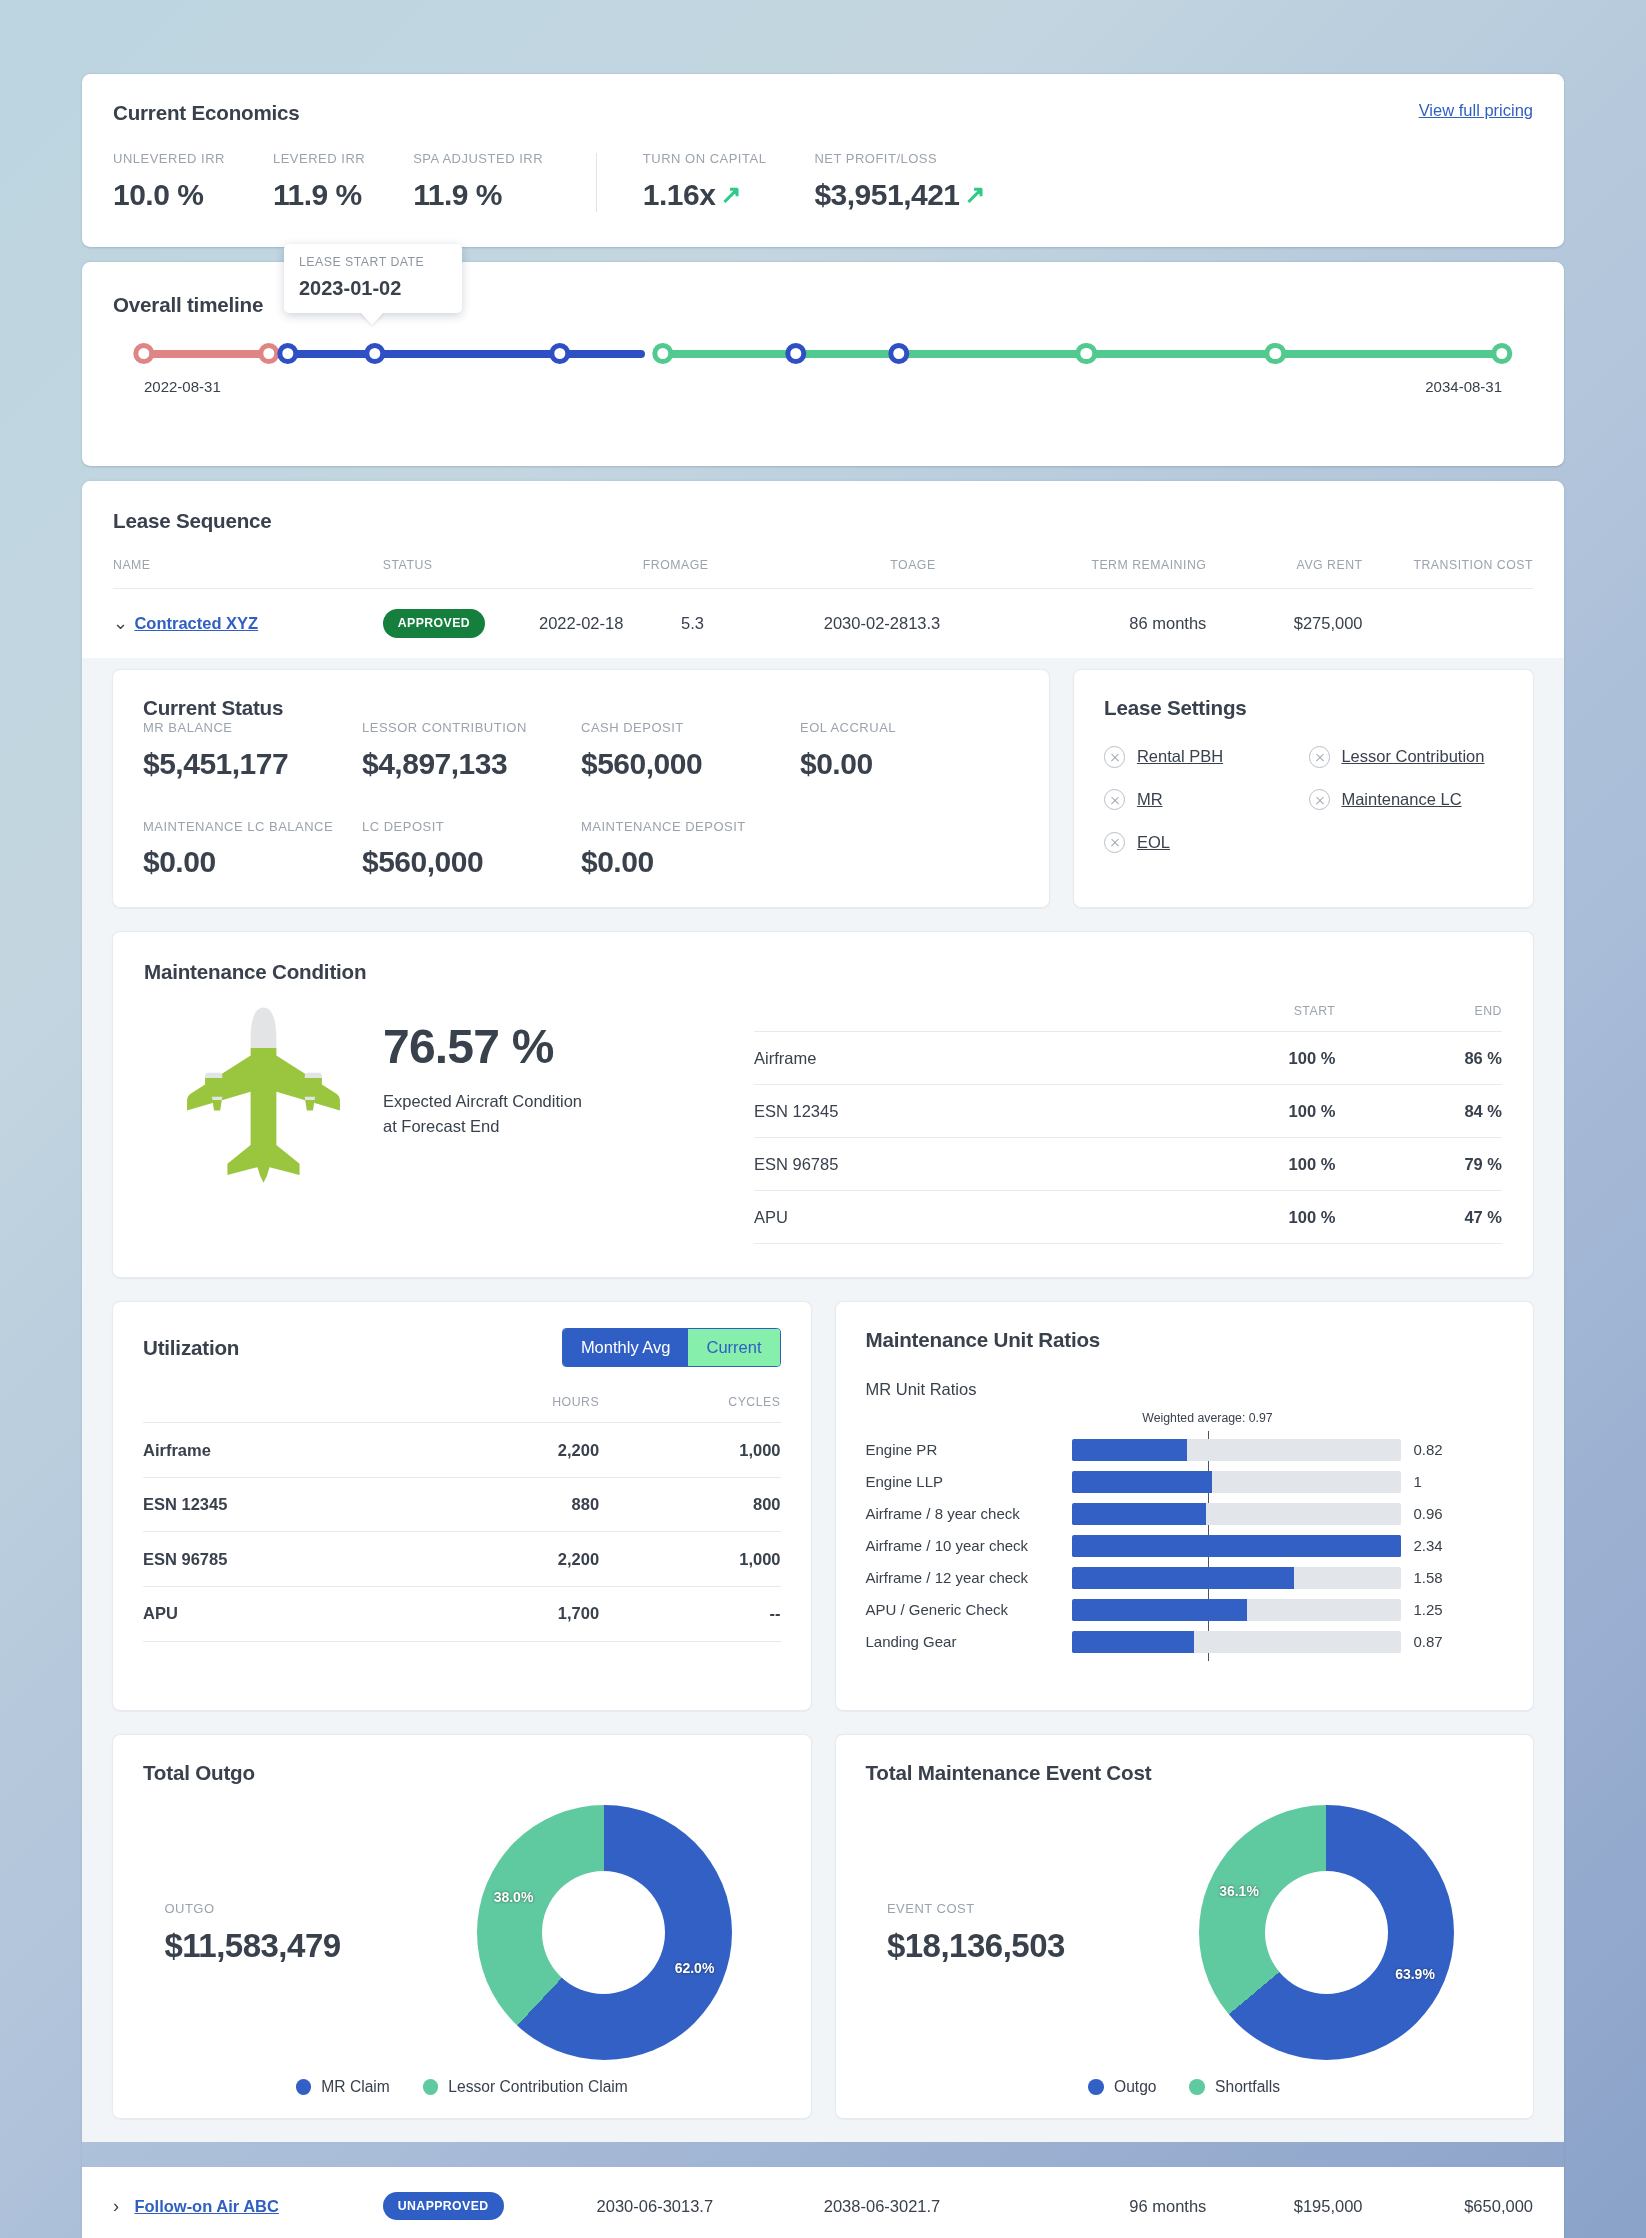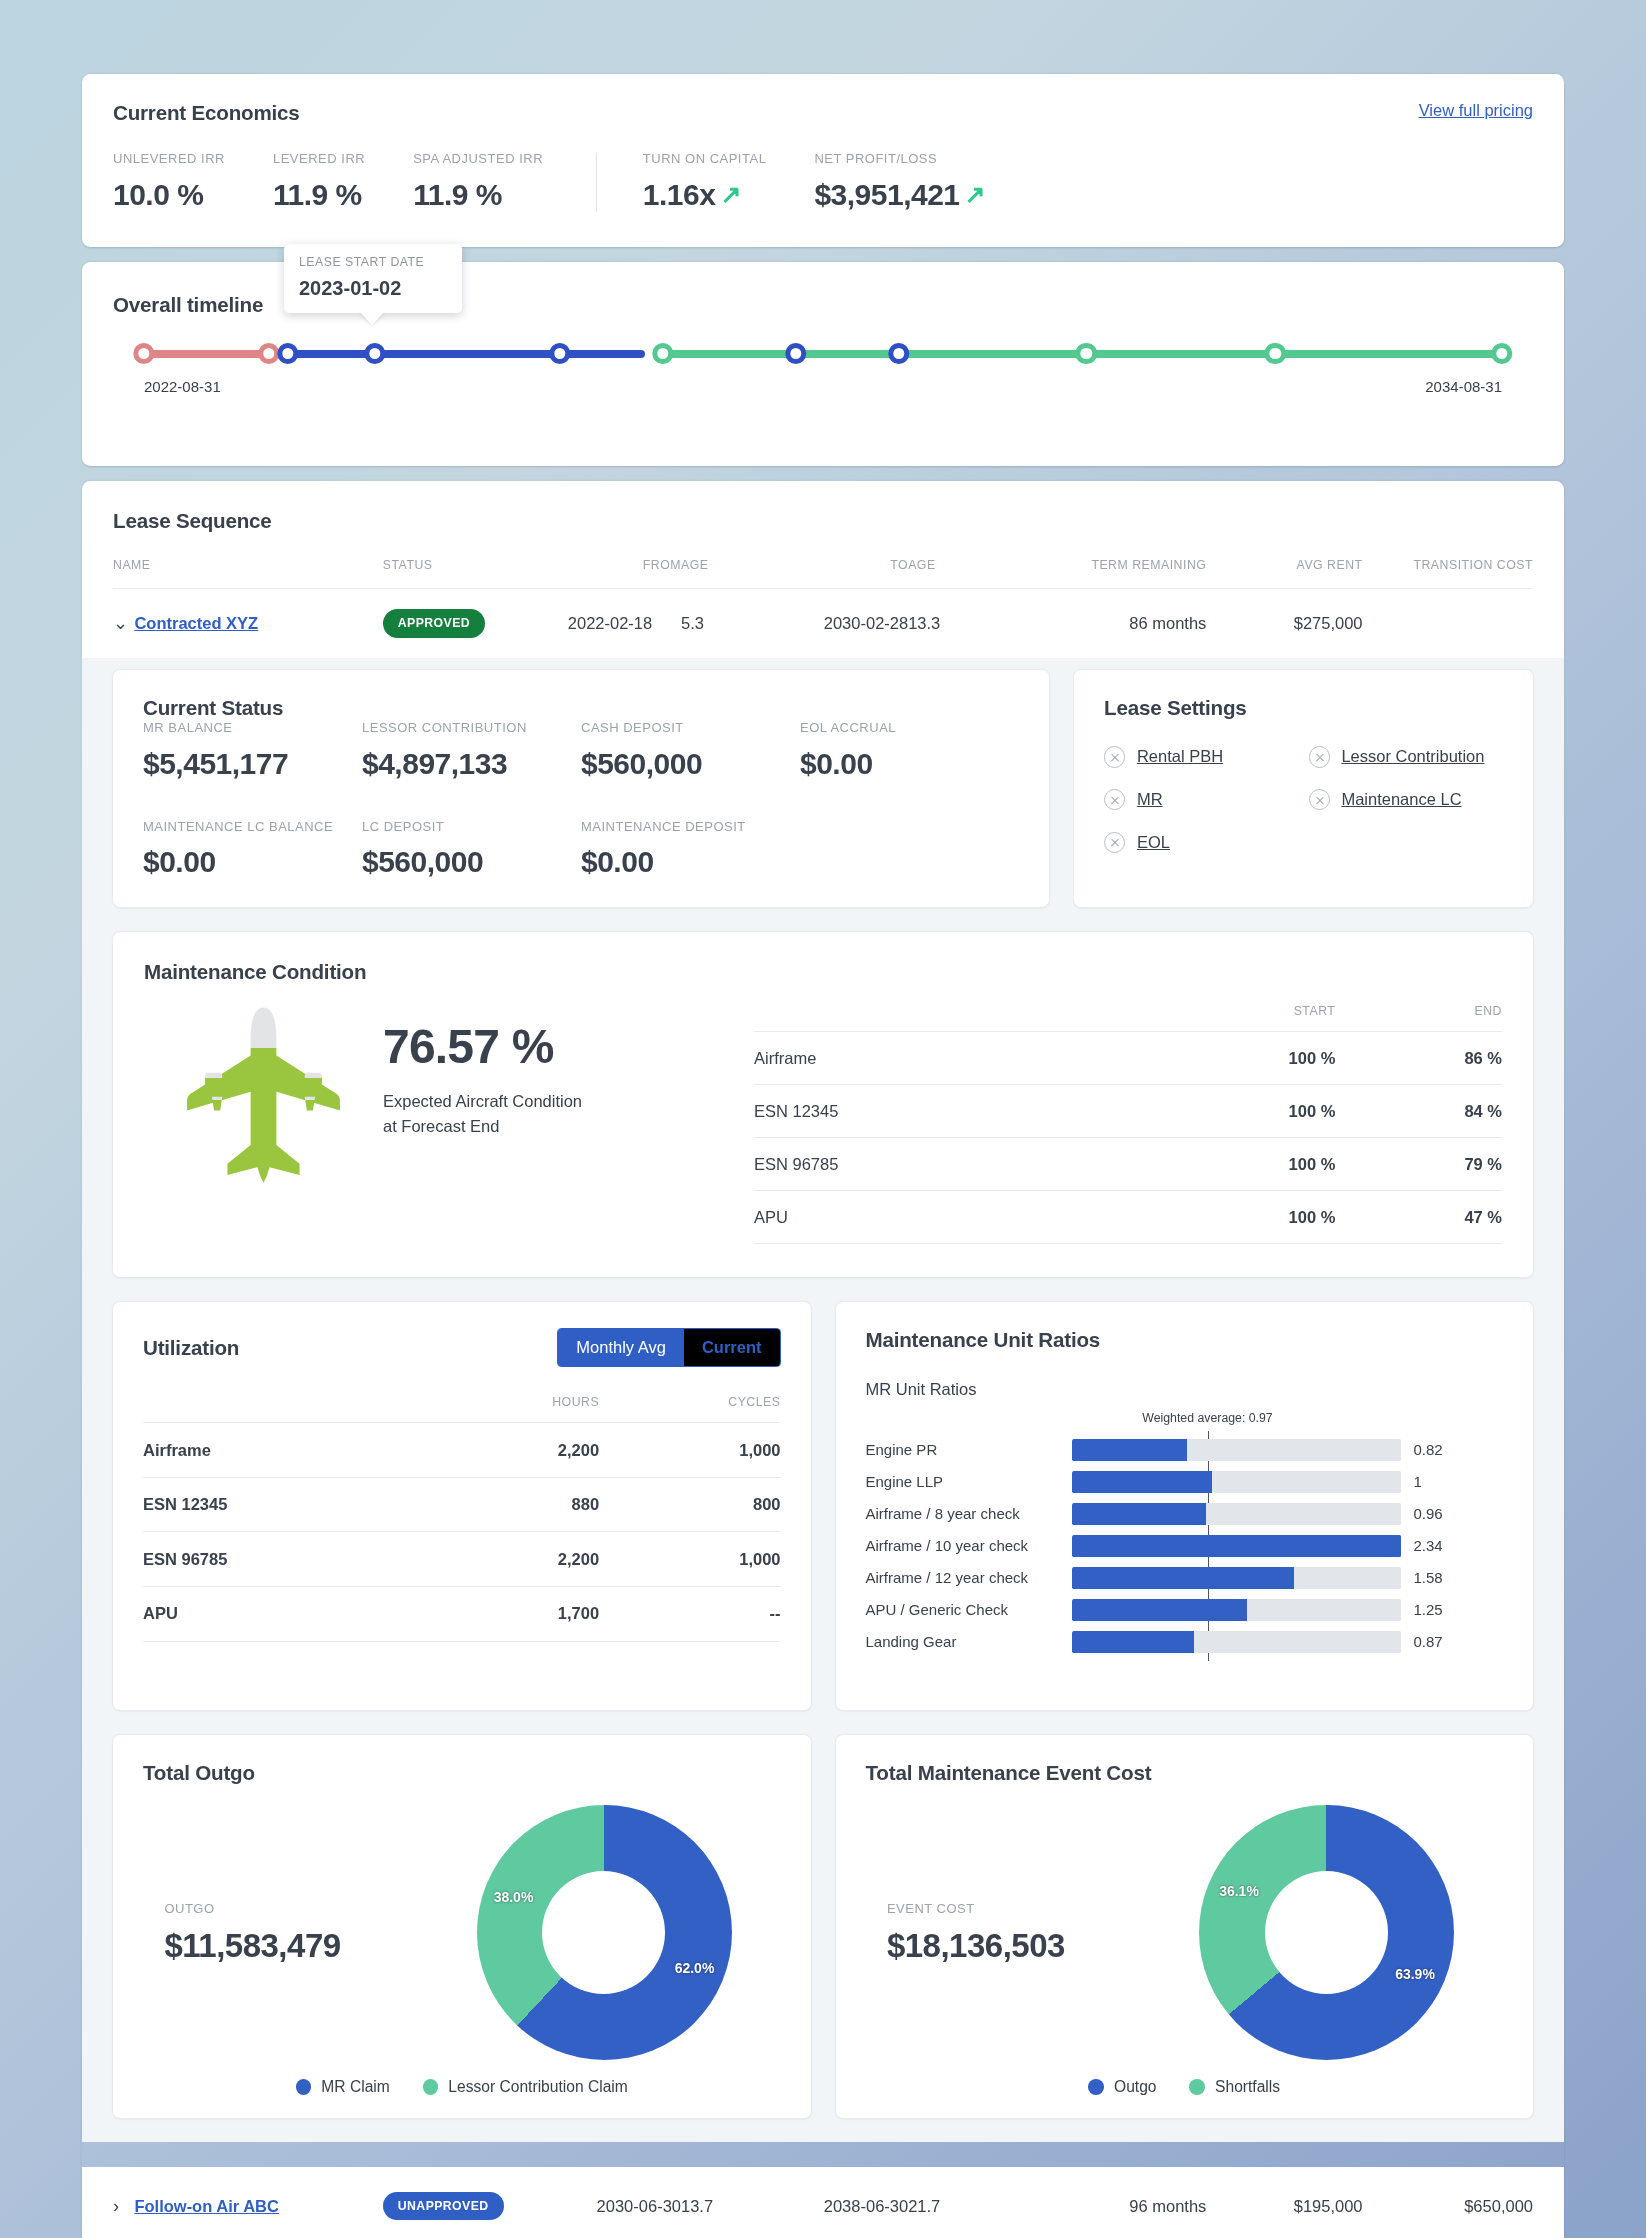--- a/index.html
+++ b/index.html
@@ -90,21 +90,21 @@
   table.mc td { font-size:16.5px; color:#39414d; padding: 16.5px 0; border-top:0.8px solid #e7ebf0; text-align:right; font-weight:600;}
   table.mc td.nm, table.mc th.nm { text-align:left; font-weight:normal; }
   table.mc tr:last-child td { border-bottom:0.8px solid #e7ebf0; }
 
   
   #util { padding: 26px 30px 25px 30px; flex:1; min-height: 410px; }
   .util-head { display:flex; justify-content:space-between; align-items:center; }
   .toggle { display:flex; border:1.2px solid #2f5fc4; border-radius:4.1px; overflow:hidden; }
   .toggle div { font-size:16.5px; padding: 9px 18px; cursor:pointer; }
   .toggle .on { background:#2f5fc4; color:#fff; }
-  .toggle .off { background:#000000; color:#2f5fc4;font-weight:bold; }
+  .toggle .off { background:#86efac; color:#2f5fc4; }
   table.util { width:100%; border-collapse:collapse; margin-top: 28px; }
   table.util th { font-size:12.3px; color:#9ba3ad; letter-spacing:0.5px; text-transform:uppercase; font-weight:normal; padding-bottom:13px; text-align:right; }
   table.util th.nm { text-align:left; }
   table.util td { font-size:16.5px; color:#39414d; font-weight:bold; padding: 17.3px 0; border-top:0.8px solid #e7ebf0; text-align:right; }
   table.util td.nm { text-align:left; }
   table.util tr:last-child td { border-bottom:0.8px solid #e7ebf0; }
 
   
   #ratios { padding: 26px 30px 25px 30px; flex:1; min-height: 410px; }
   .ratio-sub { font-size:16.5px; color:#39414d; margin-top: 28px; }
@@ -216,21 +216,21 @@
               <th style="text-align: left; width: 5%;">AGE</th>
               <th style="text-align: right; width: 16%;">TERM REMAINING</th>
               <th style="text-align: right; width: 11%;">AVG RENT</th>
               <th style="text-align: right; width: 12%;">TRANSITION COST</th>
             </tr>
           </thead>
         <tbody>
             <tr id="seq-row0">
               <td style="text-align: left;"><span class="chev">⌄</span><span class="seq-name">Contracted XYZ</span></td>
               <td style="text-align: left;"><span class="badge approved">APPROVED</span></td>
-              <td style="text-align: center;">2022-02-18</td>
+              <td style="text-align: left;">2022-02-18</td>
               <td style="text-align: left;">5.3</td>
               <td style="text-align: right;">2030-02-28</td>
               <td style="text-align: left;">13.3</td>
               <td style="text-align: right;">86 months</td>
               <td style="text-align: right;">$275,000</td>
               <td style="text-align: right;"></td>
             </tr>
           </tbody>
       </table>
     </div>

